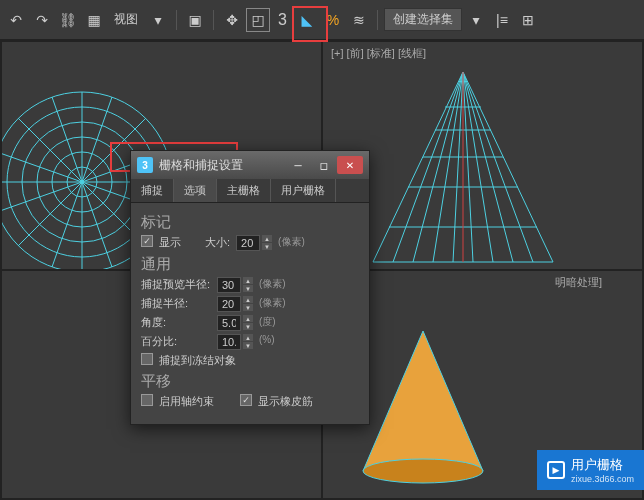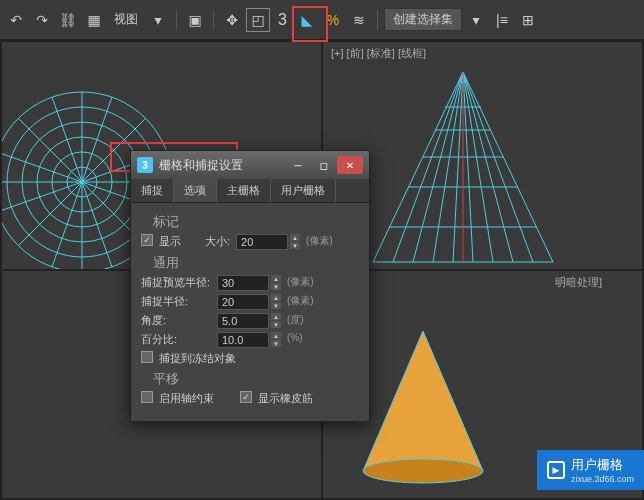--- a/index.html
+++ b/index.html
@@ -19,26 +19,26 @@
 .dialog { position: absolute; top: 150px; left: 130px; width: 240px; background: #444; border: 1px solid #222; box-shadow: 0 4px 16px rgba(0,0,0,0.6); z-index: 10; }
 .dlg-title { height: 28px; background: linear-gradient(#6a6a6a,#4a4a4a); display: flex; align-items: center; padding: 0 6px; color: #ddd; font-size: 12px; }
 .dlg-title .icon3 { background: #4fc3f7; color: #fff; width: 16px; height: 16px; display: flex; align-items: center; justify-content: center; font-size: 10px; font-weight: bold; margin-right: 6px; border-radius: 2px; }
 .dlg-ctrls { margin-left: auto; display: flex; }
 .dlg-ctrl { width: 26px; height: 18px; display: flex; align-items: center; justify-content: center; font-size: 10px; color: #fff; cursor: pointer; }
 .dlg-close { background: #c94f4f; border-radius: 2px; }
 .dlg-tabs { display: flex; background: #3a3a3a; border-bottom: 1px solid #222; }
 .dlg-tab { padding: 4px 10px; color: #ccc; font-size: 11px; cursor: pointer; border-right: 1px solid #555; }
 .dlg-tab.active { background: #4a4a4a; }
 .dlg-body { padding: 6px 10px 12px; color: #ccc; font-size: 11px; }
-.section-label { font-size: 13px; color: #aaa; margin: 4px 12px 2px; }
+.section-label { font-size: 15px; color: #aaa; margin: 4px 0 2px; }
 .row { display: flex; align-items: flex-start; gap: 6px; margin: 3px 0; }
 .chk { width: 12px; height: 12px; background: #666; border: 1px solid #999; display: inline-flex; align-items: center; justify-content: center; font-size: 9px; cursor: pointer; }
 .chk.checked::after { content: "✓"; color: #ddd; }
 .spinner { display: flex; align-items: center; }
-.spinner input { width: 52px; height: 16px; background: #222; border: 1px solid #555; color: #ccc; font-size: 11px; padding: 0 4px; }
+.spinner input { width: 24px; height: 16px; background: #222; border: 1px solid #555; color: #ccc; font-size: 11px; padding: 0 4px; }
 .spinner .arrows { display: flex; flex-direction: column; margin-left: 2px; }
 .spinner .arr { width: 10px; height: 7px; background: #555; font-size: 6px; display: flex; align-items: center; justify-content: center; cursor: pointer; margin-bottom: 1px; color: #ccc; }
 .unit { color: #999; font-size: 10px; }
 .label-col { width: 70px; }
 
 .watermark { position: absolute; bottom: 10px; right: 0; background: #1976d2; color: #fff; padding: 6px 10px; font-size: 13px; display: flex; align-items: center; gap: 6px; z-index: 20; }
 .watermark .play { width: 18px; height: 18px; border: 2px solid #fff; border-radius: 3px; display: flex; align-items: center; justify-content: center; font-size: 9px; }
 .watermark .sub { font-size: 9px; opacity: 0.8; display: block; }
 
 svg.wire { position: absolute; }

